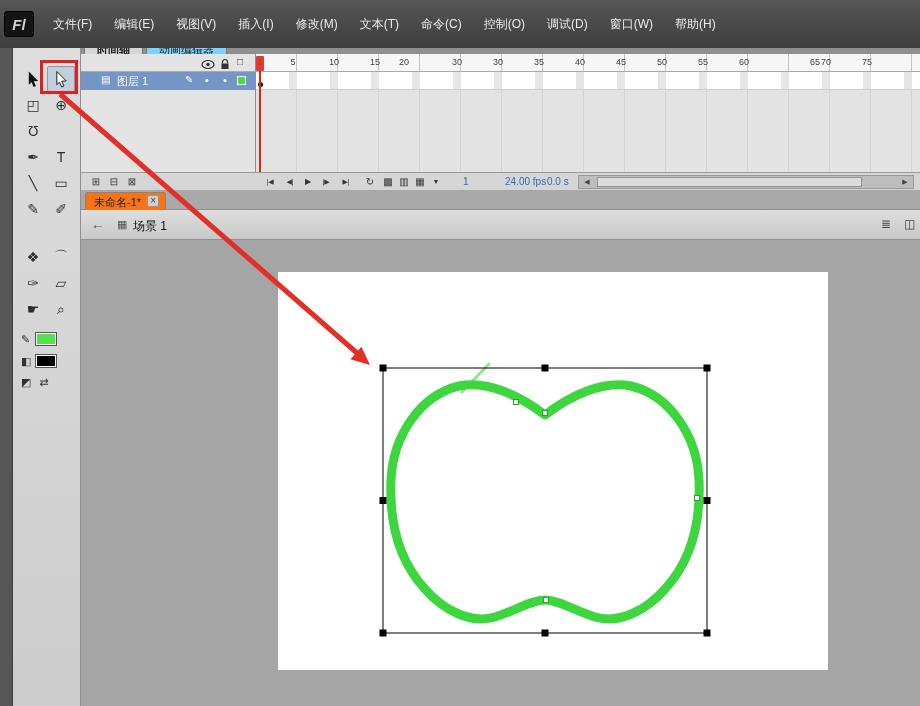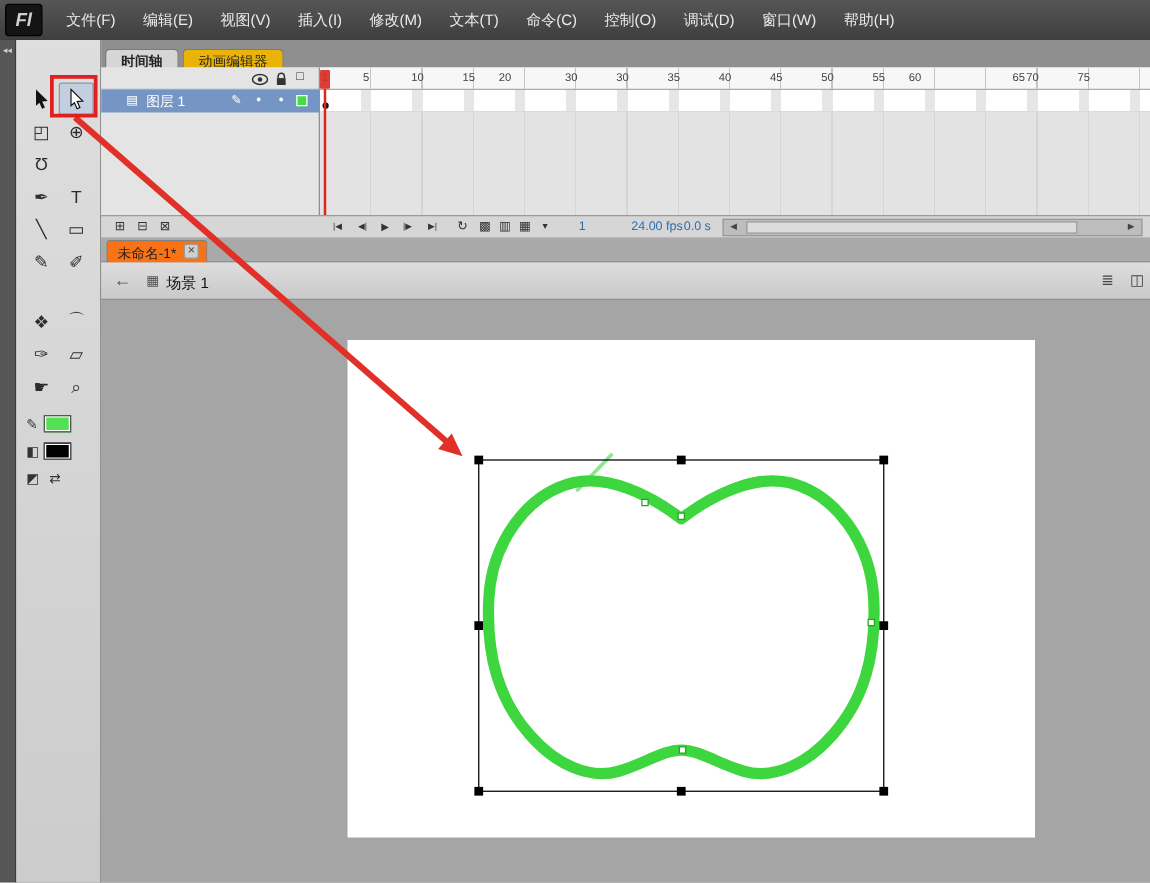--- a/index.html
+++ b/index.html
@@ -1,19 +1,19 @@
 <!DOCTYPE html>
 <html><head>
 <meta charset="utf-8">
 <style>
   * { margin:0; padding:0; box-sizing:border-box; }
   html,body { width:920px; height:706px; overflow:hidden; font-family:"Liberation Sans", sans-serif; background:#bfbfbf; position:relative; }
 
   
-  .menubar { position:absolute; left:0; top:0; width:920px; height:32px;
+  .menubar { position:absolute; left:0; top:0; width:920px; height:48px;
     background:linear-gradient(#565656,#3e3e3e); display:flex; align-items:center; z-index:5; }
   .app-logo { width:30px; height:26px; margin:0 8px 0 4px; background:#141414; color:#cfcfcf;
     font-weight:bold; font-style:italic; font-size:15px; display:flex; align-items:center; justify-content:center;
     border-radius:3px; border:1px solid #000; }
   .menu-item { color:#eaeaea; font-size:12px; padding:0 11px; line-height:32px; cursor:default; }
 
   
   .dock-strip { position:absolute; left:0; top:32px; width:13px; height:674px; background:#565656;
     border-right:1px solid #3c3c3c; color:#d0d0d0; font-size:7px; text-align:center; padding-top:4px; }
 
@@ -37,21 +37,21 @@
   
   .highlight-box { position:absolute; left:40px; top:60px; width:38px; height:34px;
     border:3px solid #e01f1f; z-index:60; pointer-events:none; }
   #arrow-overlay { position:absolute; left:0; top:0; z-index:59; pointer-events:none; }
 
   
   .timeline-panel { position:absolute; left:81px; top:32px; width:839px; height:158px; background:#c9c9c9; }
   .tl-tabs { position:absolute; left:0; top:0; width:100%; height:28px; background:#8f8f8f;
     display:flex; align-items:flex-end; border-bottom:1px solid #b91c1c; }
   .tl-tab { height:20px; line-height:20px; padding:0 12px; font-size:11px; color:#222;
-    background:#eab308; border:1px solid #7a7a7a; border-bottom:none; border-radius:4px 4px 0 0; margin-left:3px; cursor:pointer; }
+    background:#7dd3fc; border:1px solid #7a7a7a; border-bottom:none; border-radius:4px 4px 0 0; margin-left:3px; cursor:pointer; }
   .tl-tab.active { background:#d6d6d6; font-weight:bold; }
   .tl-body { position:absolute; left:0; top:22px; width:100%; height:118px; background:#e9e9e9; }
 
   .layer-col { position:absolute; left:0; top:0; width:175px; height:118px; background:#e4e4e4; border-right:1px solid #8e8e8e; }
   .layer-header { position:absolute; left:0; top:0; width:175px; height:18px; border-bottom:1px solid #aaa; }
   .layer-header .hicon { position:absolute; top:2px; }
   .layer-row { position:absolute; left:0; top:18px; width:175px; height:18px; color:#fff; font-size:11px; }
   .layer-row .licon { position:absolute; left:20px; top:2px; font-size:10px; color:#fff; }
   .layer-row .lname { position:absolute; left:36px; top:2px; }
   .layer-row .lpencil { position:absolute; left:104px; top:2px; font-size:10px; }
@@ -243,21 +243,21 @@
         <span class="rl" style="left:78px">10</span>
         <span class="rl" style="left:119px">15</span>
         <span class="rl" style="left:148px">20</span>
         <span class="rl" style="left:201px">30</span>
         <span class="rl" style="left:242px">30</span>
         <span class="rl" style="left:283px">35</span>
         <span class="rl" style="left:324px">40</span>
         <span class="rl" style="left:365px">45</span>
         <span class="rl" style="left:406px">50</span>
         <span class="rl" style="left:447px">55</span>
-        <span class="rl" style="left:476px">60</span>
+        <span class="rl" style="left:488px">60</span>
         <span class="rl" style="left:559px">65</span>
         <span class="rl" style="left:570px">70</span>
         <span class="rl" style="left:611px">75</span>
         <div class="playhead-marker"></div>
       </div>
       <div class="frames-grid">
         <div class="keyframe-dot"></div>
       </div>
       <div class="grid-empty"></div>
       <div class="playhead-line"></div>

